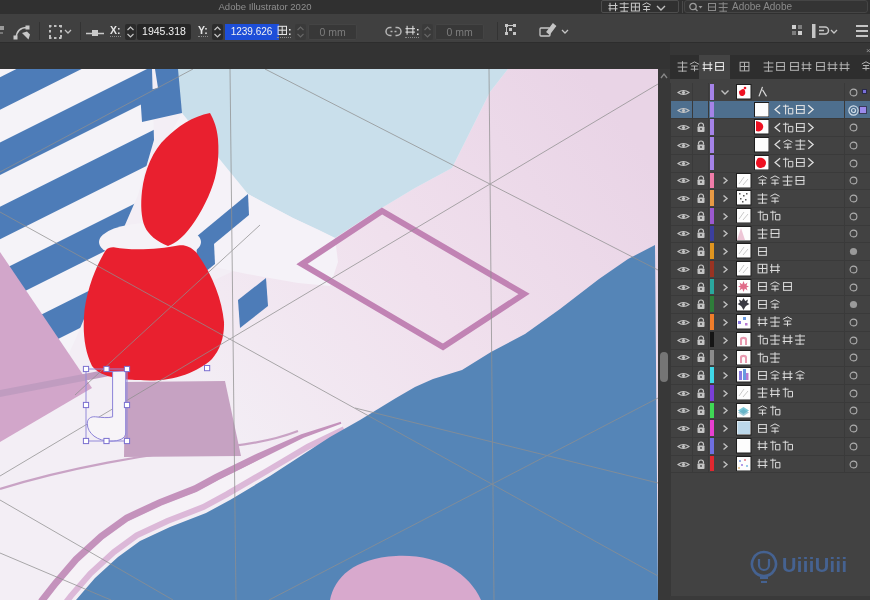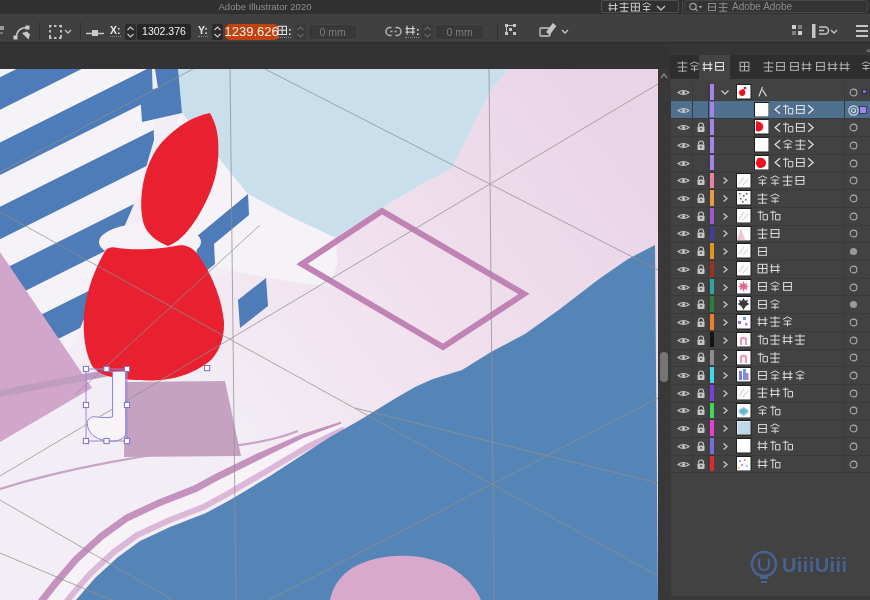--- a/index.html
+++ b/index.html
@@ -83,28 +83,28 @@
 <line x1="80.5" y1="8" x2="80.5" y2="26" stroke="#333" stroke-width="1"></line>
 <line x1="86" y1="19.5" x2="104" y2="19.5" stroke="#c9c9c9" stroke-width="1.5"></line>
       <rect x="92" y="16" width="6" height="6" fill="#c9c9c9"></rect>
 </svg>
 <div class="abs" style="left:110px;top:25px;font-size:10.5px;font-weight:bold;color:#e6e6e6;border-bottom:1px dotted #888;line-height:11px">X:</div>
 <div class="abs" style="left:124.5px;top:24px;width:11px;height:16px;background:#2b2b2b;border-radius:2px"></div>
     <svg class="abs" style="left:124.5px;top:24px" width="11" height="16">
       <polyline points="2.5,6 5.5,3 8.5,6" fill="none" stroke="#c5c5c5" stroke-width="1.2"></polyline>
       <polyline points="2.5,10 5.5,13 8.5,10" fill="none" stroke="#c5c5c5" stroke-width="1.2"></polyline>
     </svg>
-<div class="abs" style="left:137px;top:24px;width:54px;height:16px;background:#262626;border-radius:2px;color:#f2f2f2;font-size:10.5px;text-align:center;line-height:15px">1302.376</div>
+<div class="abs" style="left:137px;top:24px;width:54px;height:16px;background:#262626;border-radius:2px;color:#f2f2f2;font-size:10.5px;text-align:center;line-height:15px">1945.318</div>
 <div class="abs" style="left:198px;top:25px;font-size:10.5px;font-weight:bold;color:#e6e6e6;border-bottom:1px dotted #888;line-height:11px">Y:</div>
 <div class="abs" style="left:212px;top:24px;width:11px;height:16px;background:#2b2b2b;border-radius:2px"></div>
     <svg class="abs" style="left:212px;top:24px" width="11" height="16">
       <polyline points="2.5,6 5.5,3 8.5,6" fill="none" stroke="#c5c5c5" stroke-width="1.2"></polyline>
       <polyline points="2.5,10 5.5,13 8.5,10" fill="none" stroke="#c5c5c5" stroke-width="1.2"></polyline>
     </svg>
-<div class="abs" style="left:224.5px;top:24px;width:54px;height:16px;background:#c2410c;border-radius:5px;color:#f2f2f2;font-size:13px;text-align:center;line-height:15px">1239.626</div>
+<div class="abs" style="left:224.5px;top:24px;width:54px;height:16px;background:#1d4ed8;border-radius:0;color:#f2f2f2;font-size:10px;text-align:center;line-height:15px">1239.626</div>
 <svg style="position:absolute;left:277px;top:25px;overflow:visible" width="10" height="12.5">
       <g stroke="#e6e6e6" stroke-width="1.1">
         <rect x="1.1" y="1.3" width="8.4" height="8.2" fill="none" stroke-width="1"></rect>
         <line x1="1.1" y1="5.2" x2="9.5" y2="5.2" stroke-width="1.0"></line>
         <line x1="5.2" y1="1.3" x2="5.2" y2="9.5" stroke-width="1.0"></line>
       </g>
     </svg>
 <div class="abs" style="left:288px;top:25px;font-size:10.5px;font-weight:bold;color:#e6e6e6">:</div>
 <div class="abs" style="left:277px;top:37px;width:14px;border-bottom:1px dotted #888"></div>
 <div class="abs" style="left:295px;top:24px;width:11px;height:16px;background:#3a3a3a;border-radius:2px"></div>

